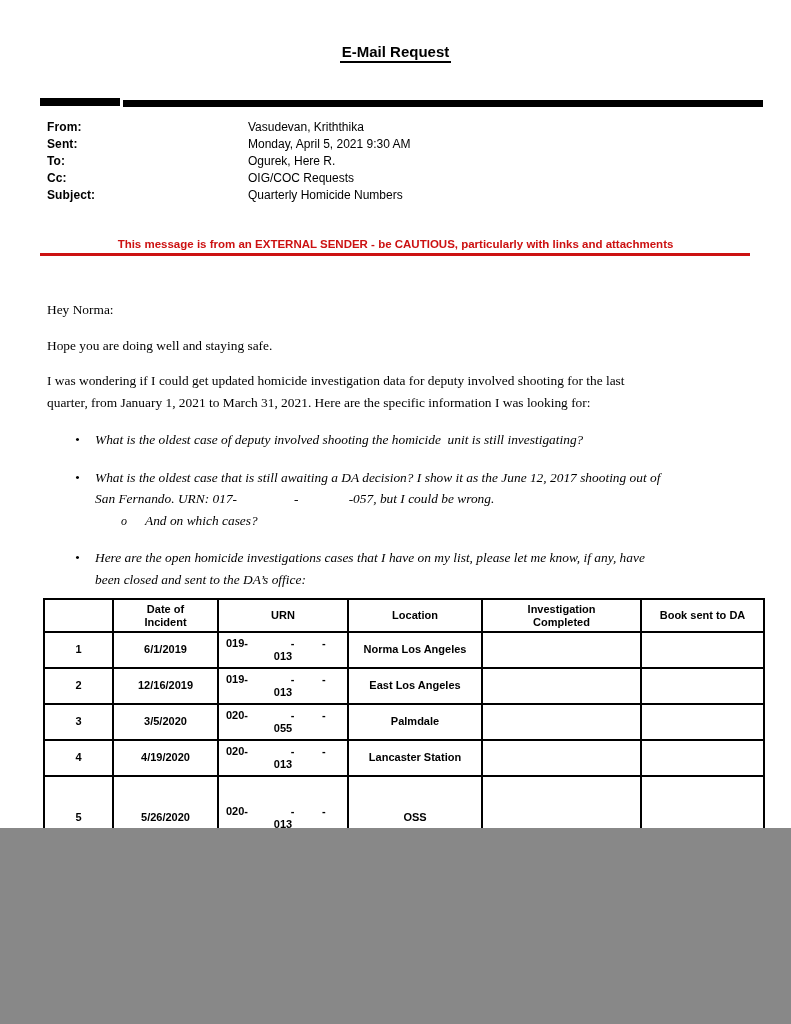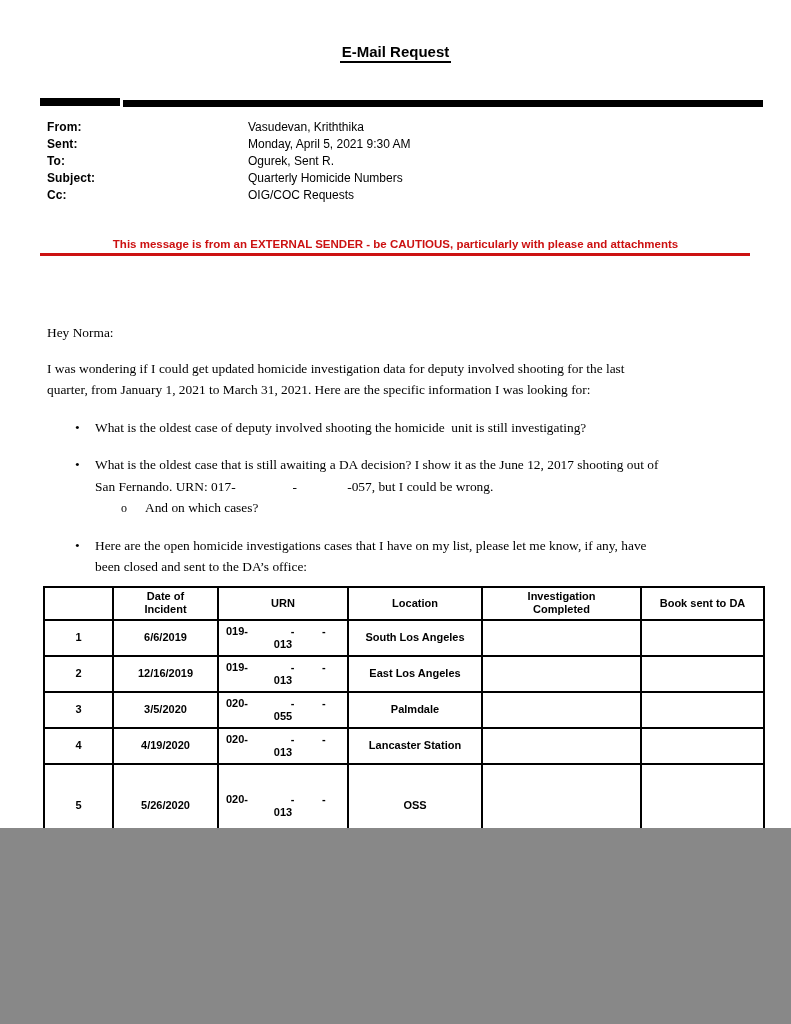--- a/index.html
+++ b/index.html
@@ -43,23 +43,23 @@
     text-align: center;
     font-family: "Liberation Sans", sans-serif;
     font-size: 11.5px;
     font-weight: bold;
     color: #cc1111;
   }
   .warning-rule { margin: 3px 0 0 -7px; width: 710px; height: 3px; background: #cc1111; }
 
   
   .body-text { font-size: 13.4px; line-height: 21.5px; }
-  .greeting { margin-top: 66px; }
+  .greeting { margin-top: 43px; }
   .para { margin-top: 14px; white-space: pre-wrap; }
-  ul.bullets { list-style: none; margin: 0; padding: 0; }
+  ul.bullets { list-style: none; margin: 0; padding: 0; font-style: italic; }
   li.bullet {
     position: relative;
     margin-top: 16px;
     padding-left: 48px;
     padding-right: 10px;
     white-space: pre-wrap;
   }
   li.bullet::before { content: "\2022"; position: absolute; left: 28px; top: 0; }
   .sub-item { position: relative; padding-left: 98px; }
   .sub-item::before { content: "o"; position: absolute; left: 74px; top: 1px; font-size: 12px; }
@@ -111,37 +111,38 @@
     <div class="field-row">
       <span class="field-label">From:</span>
       <span class="field-value">Vasudevan, Kriththika</span>
     </div>
     <div class="field-row">
       <span class="field-label">Sent:</span>
       <span class="field-value">Monday, April 5, 2021 9:30 AM</span>
     </div>
     <div class="field-row">
       <span class="field-label">To:</span>
-      <span class="field-value">Ogurek, Sent R.</span>
+      <span class="field-value">Ogurek, Here R.</span>
+    </div>
+    <div class="field-row">
+      <span class="field-label">Cc:</span>
+      <span class="field-value">OIG/COC Requests</span>
     </div>
     <div class="field-row">
       <span class="field-label">Subject:</span>
       <span class="field-value">Quarterly Homicide Numbers</span>
     </div>
-    <div class="field-row">
-      <span class="field-label">Cc:</span>
-      <span class="field-value">OIG/COC Requests</span>
-    </div>
-  </div>
-
-  <div class="warning">This message is from an EXTERNAL SENDER - be CAUTIOUS, particularly with please and attachments</div>
+  </div>
+
+  <div class="warning">This message is from an EXTERNAL SENDER - be CAUTIOUS, particularly with links and attachments</div>
   <div class="warning-rule"></div>
 
   <div class="body-text">
     <div class="greeting">Hey Norma:</div>
+    <div class="para">Hope you are doing well and staying safe.</div>
     <div class="para">I was wondering if I could get updated homicide investigation data for deputy involved shooting for the last
 quarter, from January 1, 2021 to March 31, 2021. Here are the specific information I was looking for:</div>
 
     <ul class="bullets">
       <li class="bullet">What is the oldest case of deputy involved shooting the homicide  unit is still investigating?</li>
       <li class="bullet">What is the oldest case that is still awaiting a DA decision? I show it as the June 12, 2017 shooting out of
 San Fernando. URN: 017-                 -               -057, but I could be wrong.</li>
       <li class="sub-item">And on which cases?</li>
       <li class="bullet">Here are the open homicide investigations cases that I have on my list, please let me know, if any, have
 been closed and sent to the DA’s office:</li>
@@ -162,26 +163,26 @@
           <th>Date of
 Incident</th>
           <th>URN</th>
           <th>Location</th>
           <th>Investigation
 Completed</th>
           <th>Book sent to DA</th>
         </tr>
         <tr class="h-std">
           <td>1</td>
-          <td>6/6/2019</td>
+          <td>6/1/2019</td>
           <td class="urn-cell">
             <span class="urn-l1">019-              -         -</span>
             <span class="urn-l2">013</span>
           </td>
-          <td>South Los Angeles</td>
+          <td>Norma Los Angeles</td>
           <td></td>
           <td></td>
         </tr>
         <tr class="h-std">
           <td>2</td>
           <td>12/16/2019</td>
           <td class="urn-cell">
             <span class="urn-l1">019-              -         -</span>
             <span class="urn-l2">013</span>
           </td>

